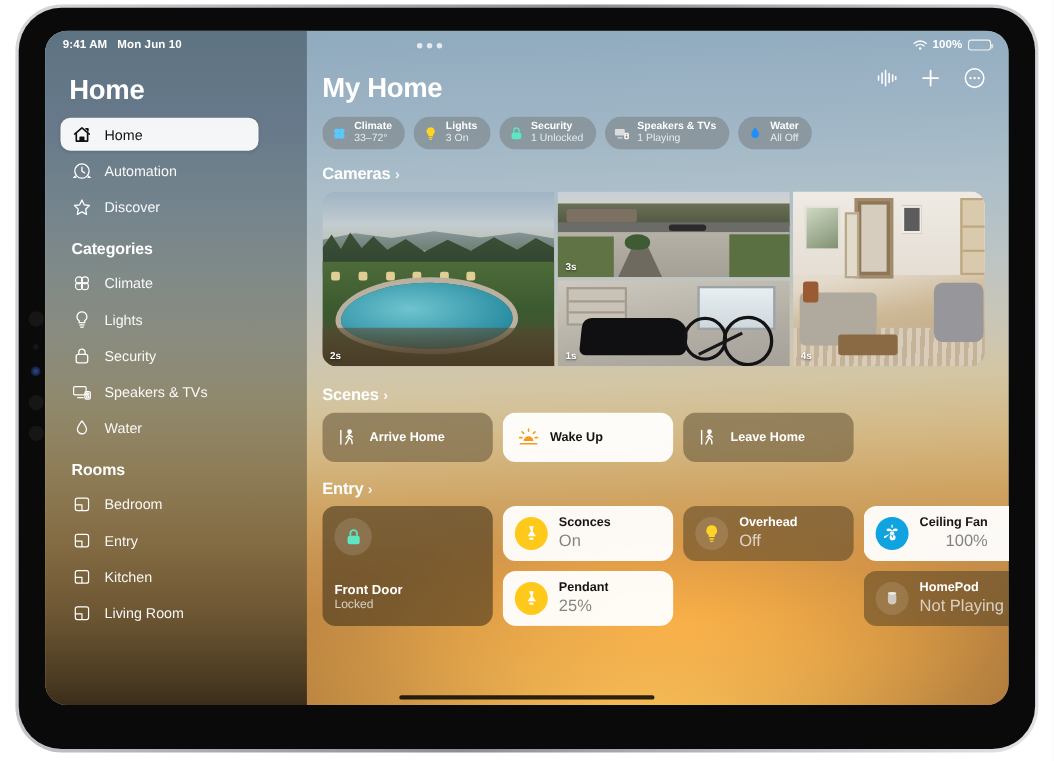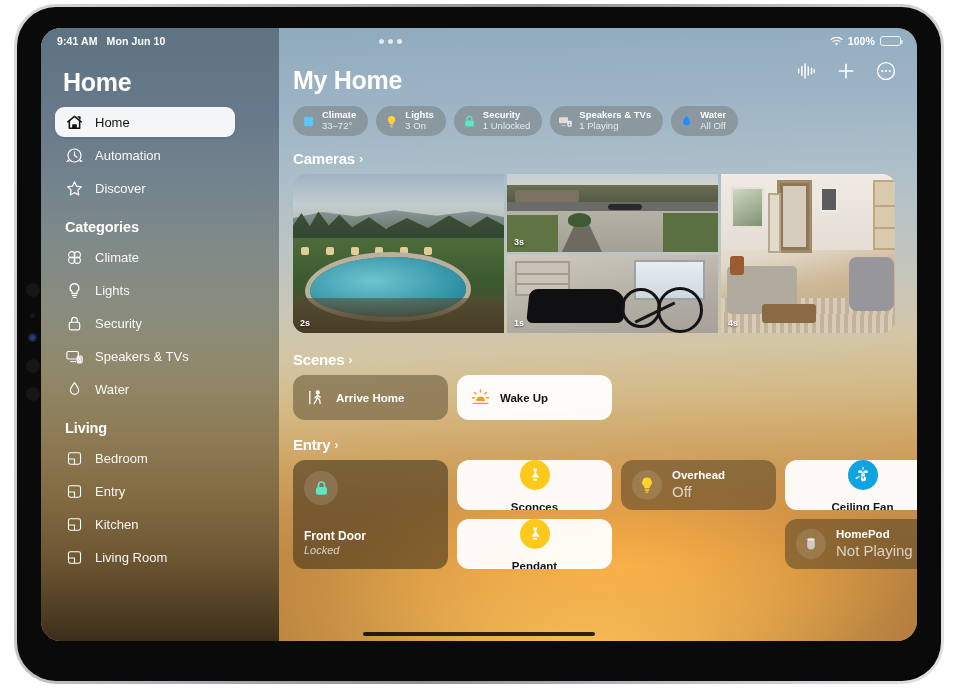--- a/index.html
+++ b/index.html
@@ -263,40 +263,40 @@
     grid-template-rows: 50px 50px;
     gap: 9px;
   }
   .acc {
     border-radius: 12px;
     background: rgba(72,58,34,.50);
     backdrop-filter: blur(16px);
     display: flex; align-items: center; gap: 10px; padding: 0 11px;
     position: relative; overflow: hidden;
   }
-  .acc.on { background: rgba(255,255,255,.95); flex-direction: column; }
+  .acc.on { background: rgba(255,255,255,.95); }
   .acc-icon { width: 30px; height: 30px; flex: 0 0 30px; border-radius: 50%;
               display:flex; align-items:center; justify-content:center; }
   .acc-icon svg { width: 20px; height: 20px; }
   .acc-text { line-height: 1.25; min-width: 0; }
   .acc-name { font-size: 11.5px; font-weight: bold; color: #fff; white-space:nowrap; overflow:hidden; text-overflow:ellipsis; }
   .acc-state { font-size: 15px; color: rgba(255,255,255,.7); white-space:nowrap; }
   .acc.on .acc-name { color: #141414; }
   .acc.on .acc-state { color: rgba(20,20,20,.52); }
   
   #acc-front-door {
     grid-row: 1 / span 2; grid-column: 1;
     flex-direction: column; align-items: flex-start; justify-content: space-between;
     padding: 11px; height: auto;
     background: rgba(54,44,24,.55);
   }
   #acc-front-door .acc-icon { width: 34px; height: 34px; flex:0 0 34px; background: rgba(255,255,255,.13); }
   #acc-front-door .acc-icon svg { width: 19px; height: 19px; }
   #acc-front-door .acc-name { font-size: 12px; }
-  #acc-front-door .acc-state { font-size: 11px; font-style: italic; }
+  #acc-front-door .acc-state { font-size: 11px; }
 
   
   #home-indicator {
     position: absolute; bottom: 5px; left: 50%; transform: translateX(-50%);
     width: 232px; height: 4px; border-radius: 2px;
     background: rgba(0,0,0,.82); z-index: 40;
   }
 </style>
 </head>
 <body>
@@ -421,21 +421,21 @@
 
         <div class="sb-item">
           <span class="sb-icon">
             <svg viewBox="0 0 24 24" fill="none" stroke="#fff" stroke-width="1.5" stroke-linejoin="round">
               <path d="M12 3.4c3.2 4.2 5.2 6.9 5.2 9.5a5.2 5.2 0 0 1-10.4 0c0-2.6 2-5.3 5.2-9.5z"></path>
             </svg>
           </span>
           <span class="sb-label">Water</span>
         </div>
 
-        <div class="sb-heading">Living</div>
+        <div class="sb-heading">Rooms</div>
 
         <div class="sb-item">
           <span class="sb-icon">
             <svg viewBox="0 0 24 24" fill="none" stroke="#fff" stroke-width="1.4" stroke-linejoin="round">
               <rect x="4.4" y="4.8" width="15.2" height="14.4" rx="2.4"></rect>
               <path d="M4.4 12.6h7.6V19.2"></path>
             </svg>
           </span>
           <span class="sb-label">Bedroom</span>
         </div>
@@ -669,20 +669,30 @@
             <span class="scene-icon">
               <svg viewBox="0 0 24 24" fill="none" stroke="#f59a1e" stroke-width="1.8" stroke-linecap="round">
                 <path d="M6.4 16.4a5.6 5.6 0 0 1 11.2 0" fill="#f59a1e" stroke="none"></path>
                 <path d="M2.6 19.4h18.8"></path>
                 <path d="M12 2.6v2.6M4.6 5.8 6.4 7.6M19.4 5.8 17.6 7.6M1.8 12.4h2.6M19.6 12.4h2.6"></path>
               </svg>
             </span>
             <span>Wake Up</span>
           </div>
 
+          <div class="scene">
+            <span class="scene-icon">
+              <svg viewBox="0 0 24 24" fill="none" stroke="#fff" stroke-width="1.6" stroke-linecap="round">
+                <path d="M3.6 4.2v15.6"></path>
+                <circle cx="12.6" cy="5.6" r="1.9" fill="#fff"></circle>
+                <path d="M12.4 9.1 9.6 12M12.4 9.1l3.4 2.6M12.2 12l-2 4.4M12.2 12l2.8 3.4.4 4.2M10.2 16.4 8.4 19.8"></path>
+              </svg>
+            </span>
+            <span>Leave Home</span>
+          </div>
         </div>
 
         <div class="section-head">
           <span>Entry</span>
           <span class="chev">›</span>
         </div>
         <div id="entry-grid">
 
           <div class="acc" id="acc-front-door">
             <span class="acc-icon">
@@ -717,21 +727,21 @@
                   <rect x="9.3" y="17.2" width="5.4" height="1.6" rx=".8"></rect>
                   <rect x="10.1" y="19.8" width="3.8" height="1.5" rx=".75"></rect>
                 </svg>
             </span>
             <span class="acc-text">
               <span class="acc-name" style="display:block">Overhead</span>
               <span class="acc-state" style="display:block">Off</span>
             </span>
           </div>
 
-          <div class="acc on" style="grid-row:1;grid-column:4;">
+          <div class="acc on" style="grid-row:1;grid-column:4;text-align:right;">
             <span class="acc-icon" style="background:#0fa3e0">
               <svg viewBox="0 0 24 24" fill="#fff">
                   <path d="M11.3 2.4h1.4v3.2h-1.4z"></path>
                   <circle cx="12" cy="11.8" r="2.3"></circle>
                 <path d="M12 9.4c-.2-2.6-3.2-3.6-5.2-2.6-1.4.7-1 2.3.6 2.8z"></path>
                 <path d="M12 9.4c.2-2.6 3.2-3.6 5.2-2.6 1.4.7 1 2.3-.6 2.8z"></path>
                 <path d="M10.6 13.4c-2 1.7-1.6 4.8.4 6 1.4.8 2.5-.3 2-1.9z"></path>
                 <path d="M13.6 13.2c2.3 1 3 4 1.4 5.6-1.1 1.1-2.5.3-2.4-1.4z"></path>
                 <path d="M9.6 12.6 4.9 16.6c-1.2 1-2.3-.2-1.6-1.6z"></path>
                 </svg>

